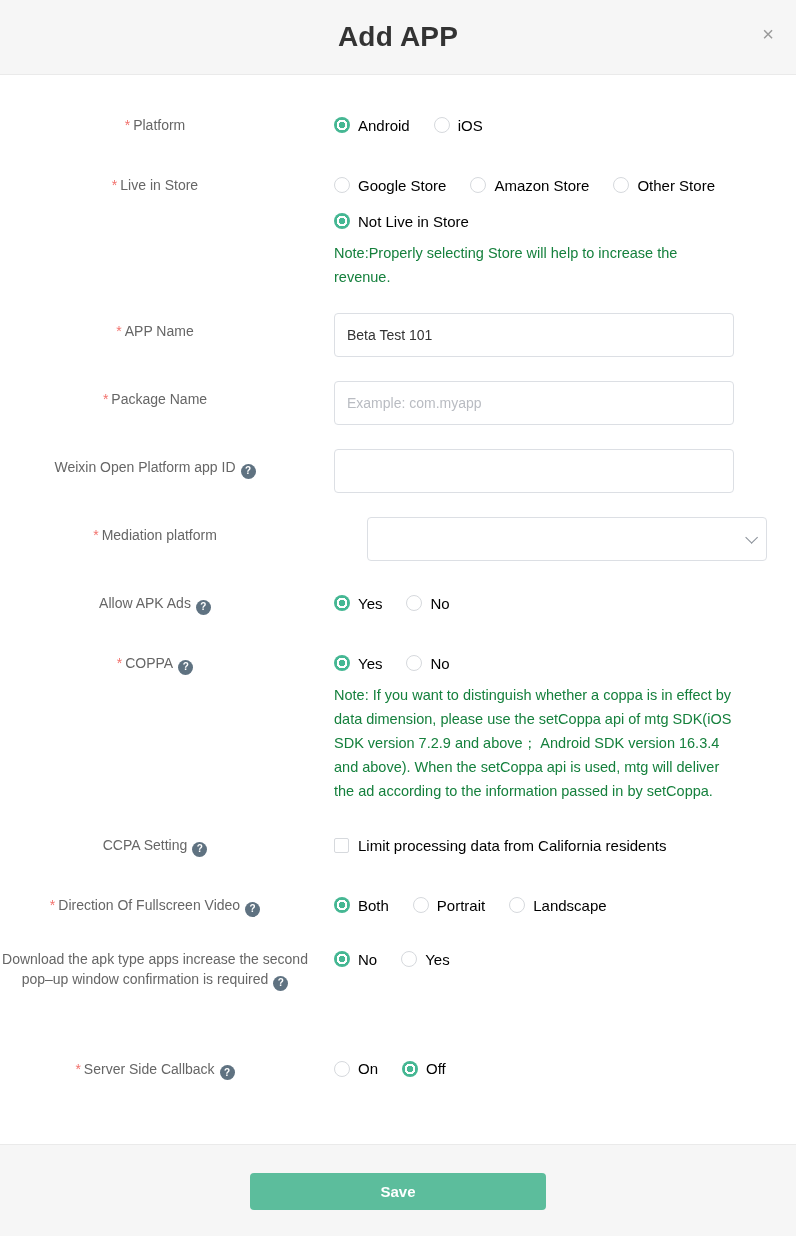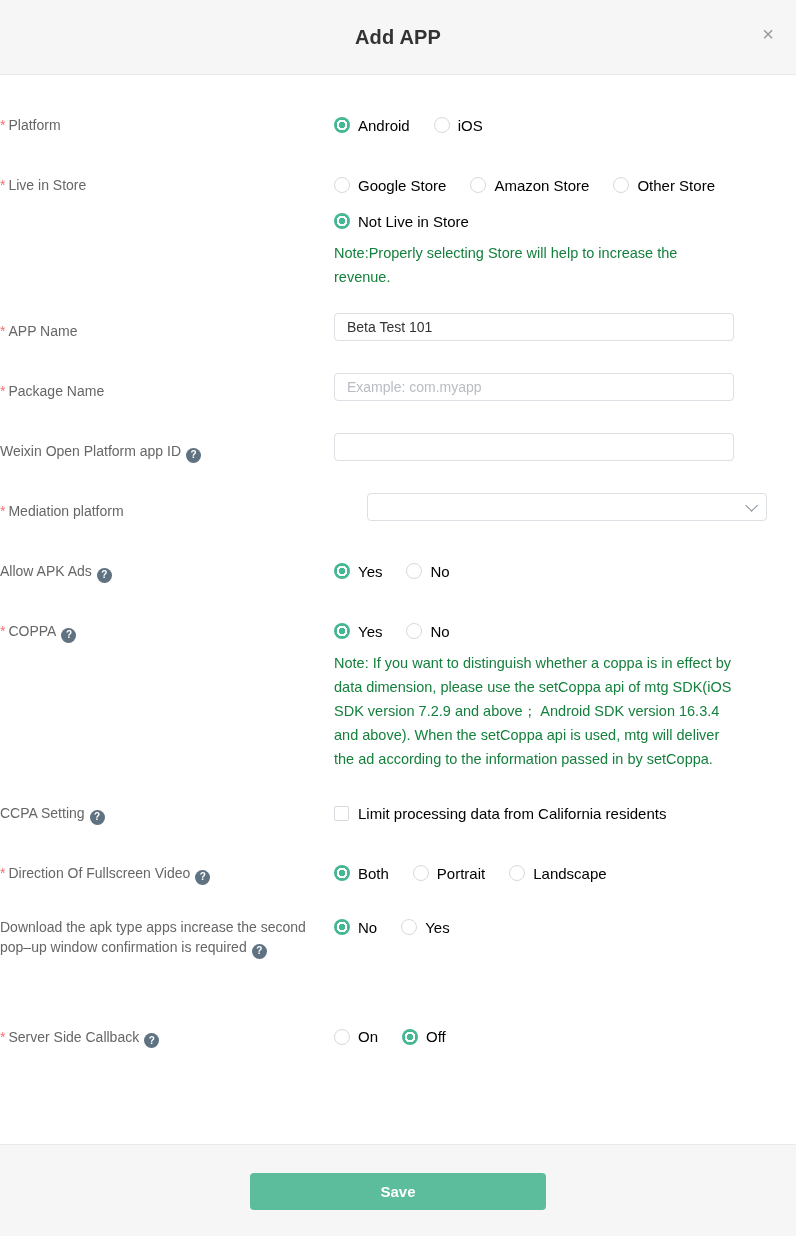--- a/index.html
+++ b/index.html
@@ -11,33 +11,33 @@
   }
   .modal { width: 796px; height: 1236px; display: flex; flex-direction: column; background: #fff; }
 
   
   .modal-header {
     height: 75px; flex-shrink: 0;
     background: #f6f6f6; border-bottom: 1px solid #eaeaea;
     display: flex; align-items: center; justify-content: center;
     position: relative;
   }
-  .modal-title { font-size: 20px; font-weight: 600; color: #333; letter-spacing: .2px; }
+  .modal-title { font-size: 28px; font-weight: 600; color: #333; letter-spacing: .2px; }
   .close-btn {
     position: absolute; right: 16px; top: 22px;
     background: none; border: none; font-size: 20px; color: #9a9a9a;
     cursor: pointer; line-height: 1; padding: 2px 6px; font-weight: 300;
   }
 
   
   .modal-body { flex: 1; padding-top: 38px; }
 
   .row { display: flex; }
   .label-col {
-    width: 310px; flex-shrink: 0; text-align: left;
+    width: 310px; flex-shrink: 0; text-align: center;
     font-size: 14px; color: #666; line-height: 24px;
   }
   .ctrl-col { margin-left: 24px; width: 400px; font-size: 14px; }
 
   .req { color: #f2716c; font-style: normal; margin-right: 3px; font-size: 14px; }
 
   .help {
     display: inline-flex; align-items: center; justify-content: center;
     width: 15px; height: 15px; border-radius: 50%;
     background: #5f7281; color: #fff; font-size: 10px; font-weight: bold;
@@ -53,21 +53,21 @@
     border: 1px solid #d6d9dd; background: #fff; margin-right: 8px; flex-shrink: 0;
   }
   .radio.checked {
     border: none;
     background: radial-gradient(circle at center, #45b793 0 3px, #ffffff 3px 5.5px, #45b793 5.5px 8px);
   }
   .opt-label { color: #000000; font-size: 15px; }
 
   
   .text-input, .select-box {
-    width: 400px; height: 28px;
+    width: 400px; height: 44px;
     border: 1px solid #dcdfe4; border-radius: 4px;
     padding: 0 12px; font-size: 14px; color: #333;
     font-family: "Liberation Sans", "DejaVu Sans", sans-serif;
     background: #fff; outline: none;
   }
   .text-input::placeholder { color: #b9bcc2; }
   .select-box { display: flex; align-items: center; justify-content: flex-end; cursor: pointer; }
   .chevron {
     width: 9px; height: 9px; border-right: 1.5px solid #8a9099; border-bottom: 1.5px solid #8a9099;
     transform: rotate(45deg) translateY(-3px);

